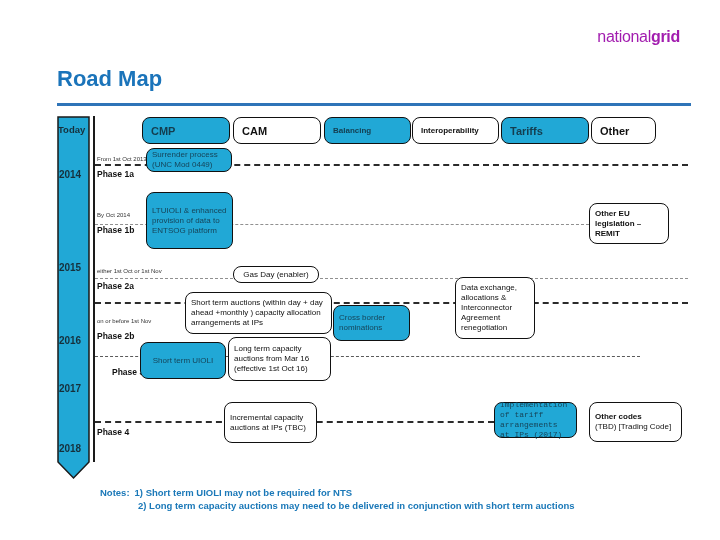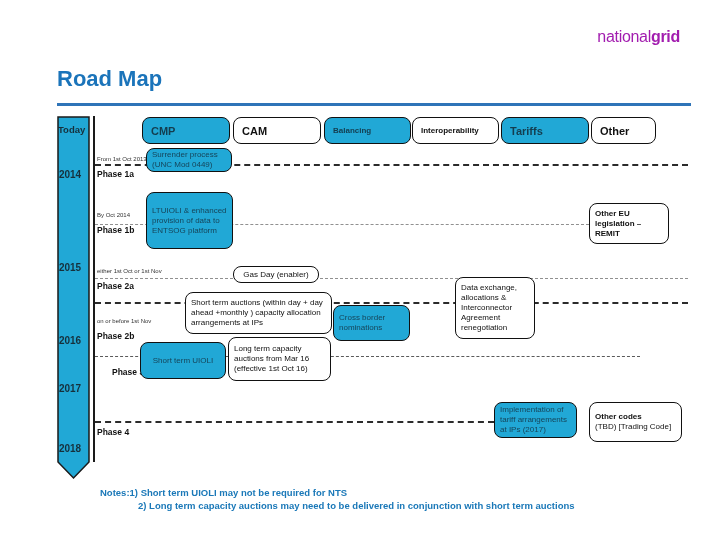--- a/index.html
+++ b/index.html
@@ -33,21 +33,21 @@
        box-sizing:border-box;font-size:8px;line-height:1.25;padding:3px 5px;color:#111;
        display:flex;flex-direction:column;justify-content:center;}
   .box.cyan{background:#21a8d6;color:#16455a;}
   .box.center{align-items:center;text-align:center;}
   .box.bold{font-weight:700;}
   .box .bt{font-weight:700;}
   
   .notes{position:absolute;left:100px;top:486px;font-size:9.5px;font-weight:700;color:#1a78b8;line-height:1.4;}
   .notes .row{white-space:nowrap;}
   .notes .indent{margin-left:38px;}
-  .notes .pfx{}
+  .notes .pfx{margin-right:5px;}
 </style>
 </head>
 <body>
 
 <div class="slide">
 
   <div class="logo"><span>national</span><b>grid</b></div>
   <h1 class="page-title">Road Map</h1>
   <div class="title-rule"></div>
 
@@ -89,21 +89,22 @@
 
   <div class="box cyan" style="left:146px;top:148px;width:86px;height:24px;">Surrender process (UNC Mod 0449)</div>
   <div class="box cyan" style="left:146px;top:192px;width:87px;height:57px;">LTUIOLI &amp; enhanced provision of data to ENTSOG platform</div>
   <div class="box bold" style="left:589px;top:203px;width:80px;height:41px;">Other EU legislation – REMIT</div>
   <div class="box center" style="left:233px;top:266px;width:86px;height:17px;">Gas Day (enabler)</div>
   <div class="box" style="left:185px;top:292px;width:147px;height:42px;">Short term auctions (within day + day ahead +monthly ) capacity allocation arrangements at IPs</div>
   <div class="box cyan" style="left:333px;top:305px;width:77px;height:36px;">Cross border nominations</div>
   <div class="box" style="left:411px;top:277px;width:80px;height:62px;margin-left:44px;">Data exchange, allocations &amp; Interconnector Agreement renegotiation</div>
   <div class="box cyan center" style="left:140px;top:342px;width:86px;height:37px;">Short term UIOLI</div>
   <div class="box" style="left:228px;top:337px;width:103px;height:44px;">Long term capacity auctions from Mar 16 (effective 1st Oct 16)</div>
-  <div class="box cyan" style="left:494px;top:402px;width:83px;height:36px;">Implementation of tariff arrangements at IPs (2017)</div>
+  <div class="box" style="left:224px;top:402px;width:93px;height:41px;">Incremental capacity auctions at IPs (TBC)</div>
+  <div class="box cyan" style="left:494px;top:402px;width:83px;height:36px;font-family:Liberation Mono, monospace;">Implementation of tariff arrangements at IPs (2017)</div>
   <div class="box" style="left:589px;top:402px;width:93px;height:40px;">
     <span class="bt">Other codes</span>
     <span>(TBD) [Trading Code]</span>
   </div>
 
   <div class="notes">
     <div class="row"><span class="pfx">Notes:</span><span>1) Short term UIOLI may not be required for NTS</span></div>
     <div class="row indent">2) Long term capacity auctions may need to be delivered in conjunction with short term auctions</div>
   </div>
 

